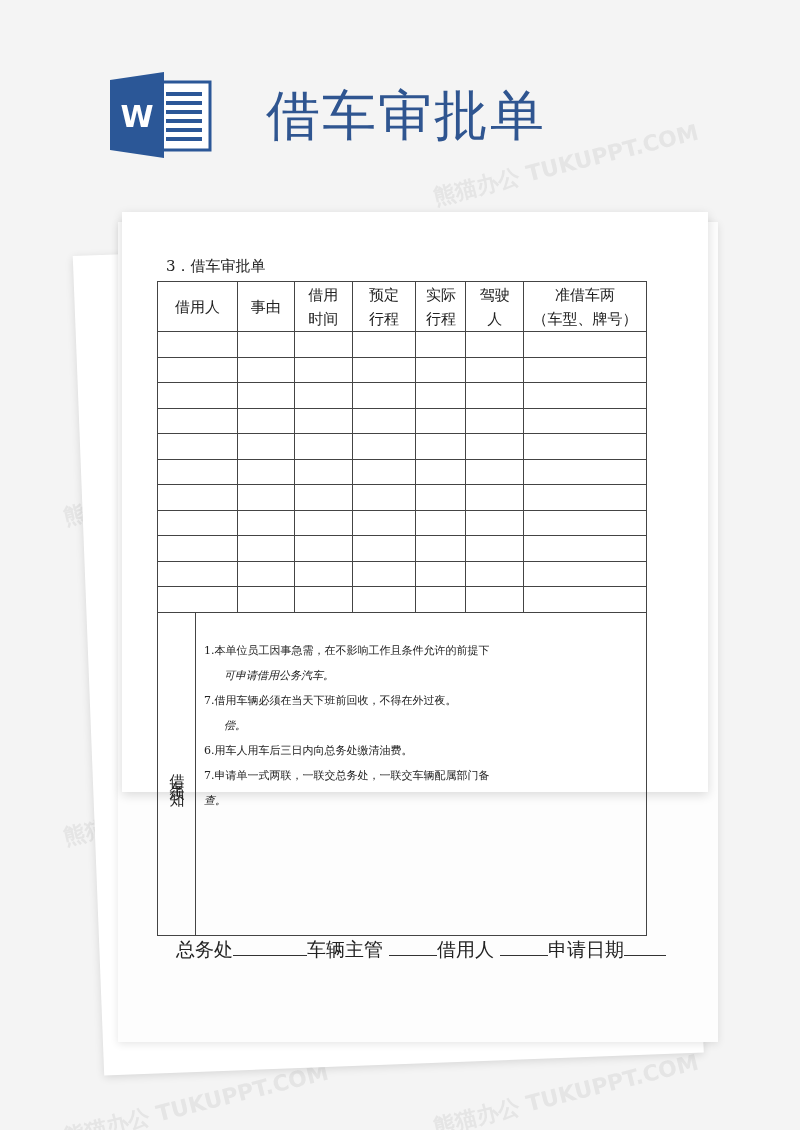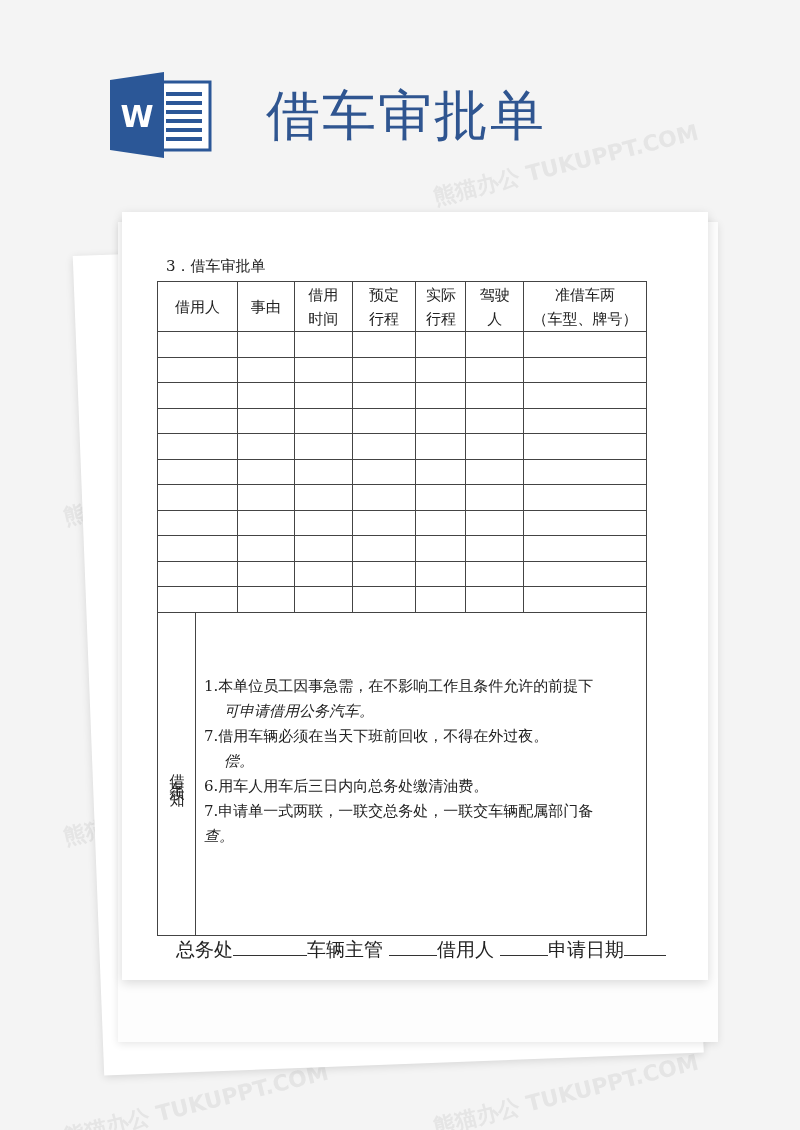--- a/index.html
+++ b/index.html
@@ -25,21 +25,21 @@
   .paper-back1 {
     position:absolute; left:104px; top:244px; width:600px; height:820px;
     background:#fff; transform:rotate(-2.2deg); transform-origin:50% 100%;
     box-shadow:0 2px 8px rgba(0,0,0,0.12);
   }
   .paper-back2 {
     position:absolute; left:118px; top:222px; width:600px; height:820px;
     background:#fdfdfd; box-shadow:0 2px 8px rgba(0,0,0,0.10);
   }
   .paper {
-    position:absolute; left:122px; top:212px; width:586px; height:768px;
+    position:absolute; left:122px; top:212px; width:586px; height:580px;
     background:#fff; box-shadow:0 3px 10px rgba(0,0,0,0.14);
   }
   .section-title {
     position:absolute; left:44px; top:44px; font-size:15px; line-height:20px;
   }
   table.grid {
     position:absolute; left:35px; top:69px; width:490px;
     border-collapse:collapse; font-size:15px;
   }
   table.grid td {
@@ -51,21 +51,21 @@
   .notice {
     position:absolute; left:35px; top:400px; width:490px; height:324px;
     border:1.3px solid #444; border-top:none; box-sizing:border-box;
   }
   .notice-label {
     position:absolute; left:0; top:0; width:38px; height:100%;
     border-right:1.3px solid #444; box-sizing:border-box;
     display:flex; align-items:center; justify-content:center;
   }
   .notice-label span { writing-mode:vertical-rl; font-size:15px; letter-spacing:6px; }
-  .rules { position:absolute; left:46px; top:26px; width:440px; font-size:15px; line-height:25px;margin-top:36px; }
+  .rules { position:absolute; left:46px; top:26px; width:440px; font-size:11px; line-height:25px; }
   .rule { margin:0; }
   .rule .cont { display:block; padding-left:20px;font-style:italic; }
   .rule .cont.flush { padding-left:0; }
   .footer {
     position:absolute; left:54px; top:727px; font-size:19px; line-height:20px; white-space:nowrap;
   }
   .footer .blank { display:inline-block; border-bottom:1.2px solid #333; height:14px; vertical-align:baseline; }
 </style>
 </head>
 <body>

